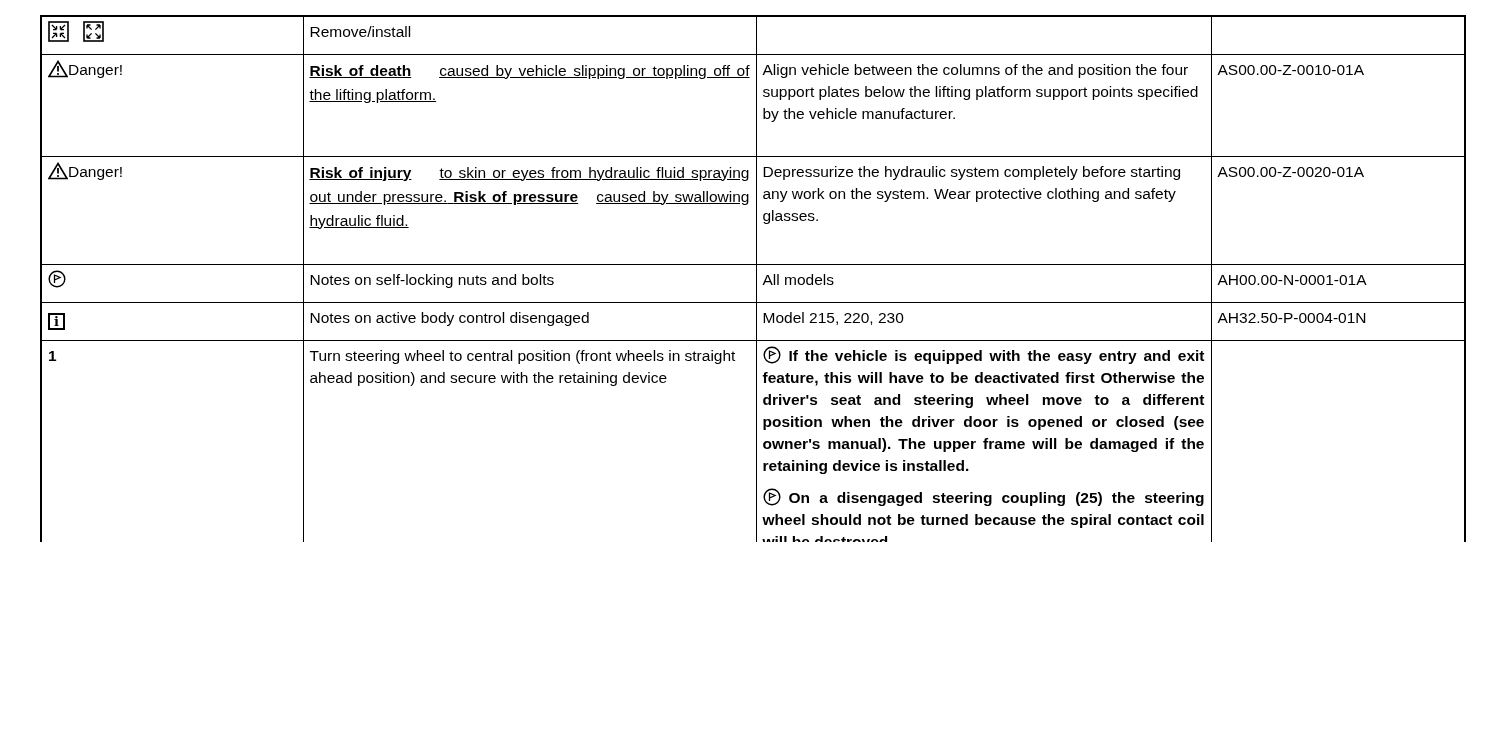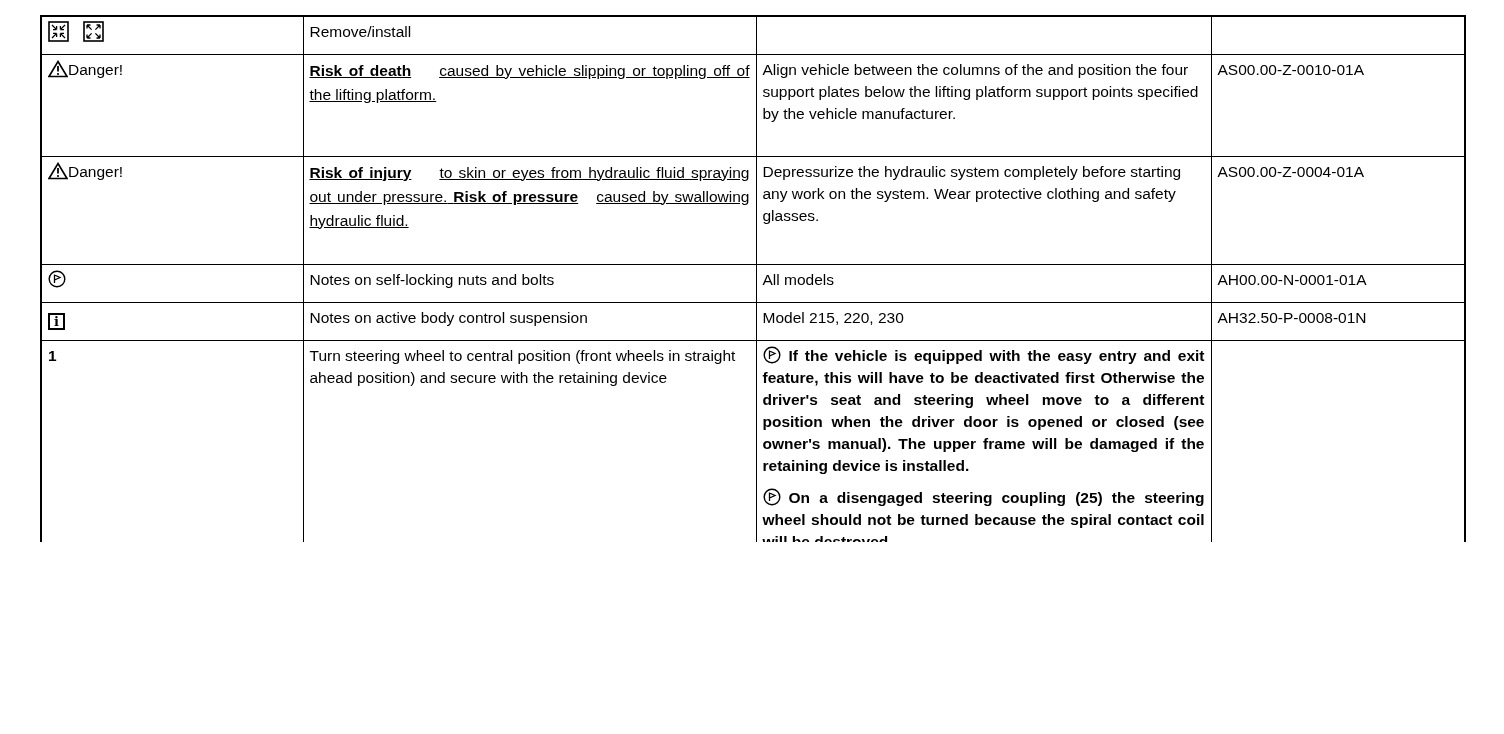--- a/index.html
+++ b/index.html
@@ -148,21 +148,21 @@
         </span><span>Danger!</span>
       </td>
       <td class="justify lh-wide">
         <span class="lead">Risk of injury</span><span>to skin or eyes from hydraulic fluid spraying out under pressure.</span>
         <span class="lead2">Risk of pressure</span><span>caused by swallowing hydraulic fluid.</span>
       </td>
       <td>
         <span>Depressurize the hydraulic system completely before starting any work on the system. Wear protective clothing and safety glasses.</span>
       </td>
       <td>
-        <span>AS00.00-Z-0004-01A</span>
+        <span>AS00.00-Z-0020-01A</span>
       </td>
     </tr>
 
     <tr style="height:38px">
       <td>
         <span class="icon">
           <svg width="18" height="18" viewBox="0 0 18 18">
             <circle cx="9" cy="9" r="7.8" fill="none" stroke="#000" stroke-width="1.4"></circle>
             <path d="M6.5 4.5 L6.5 13 M6.5 5 L12 7.5 L6.5 10" fill="none" stroke="#000" stroke-width="1.3"></path>
           </svg>
@@ -177,27 +177,27 @@
       <td>
         <span>AH00.00-N-0001-01A</span>
       </td>
     </tr>
 
     <tr style="height:38px">
       <td>
         <span class="ibox">i</span>
       </td>
       <td>
-        <span>Notes on active body control suspension</span>
+        <span>Notes on active body control disengaged</span>
       </td>
       <td>
         <span>Model 215, 220, 230</span>
       </td>
       <td>
-        <span>AH32.50-P-0008-01N</span>
+        <span>AH32.50-P-0004-01N</span>
       </td>
     </tr>
 
 
     <tr style="height:298px">
       <td>
         <span class="step-number">1</span>
       </td>
       <td>
         <span>Turn steering wheel to central position (front wheels in straight ahead position) and secure with the retaining device</span>

